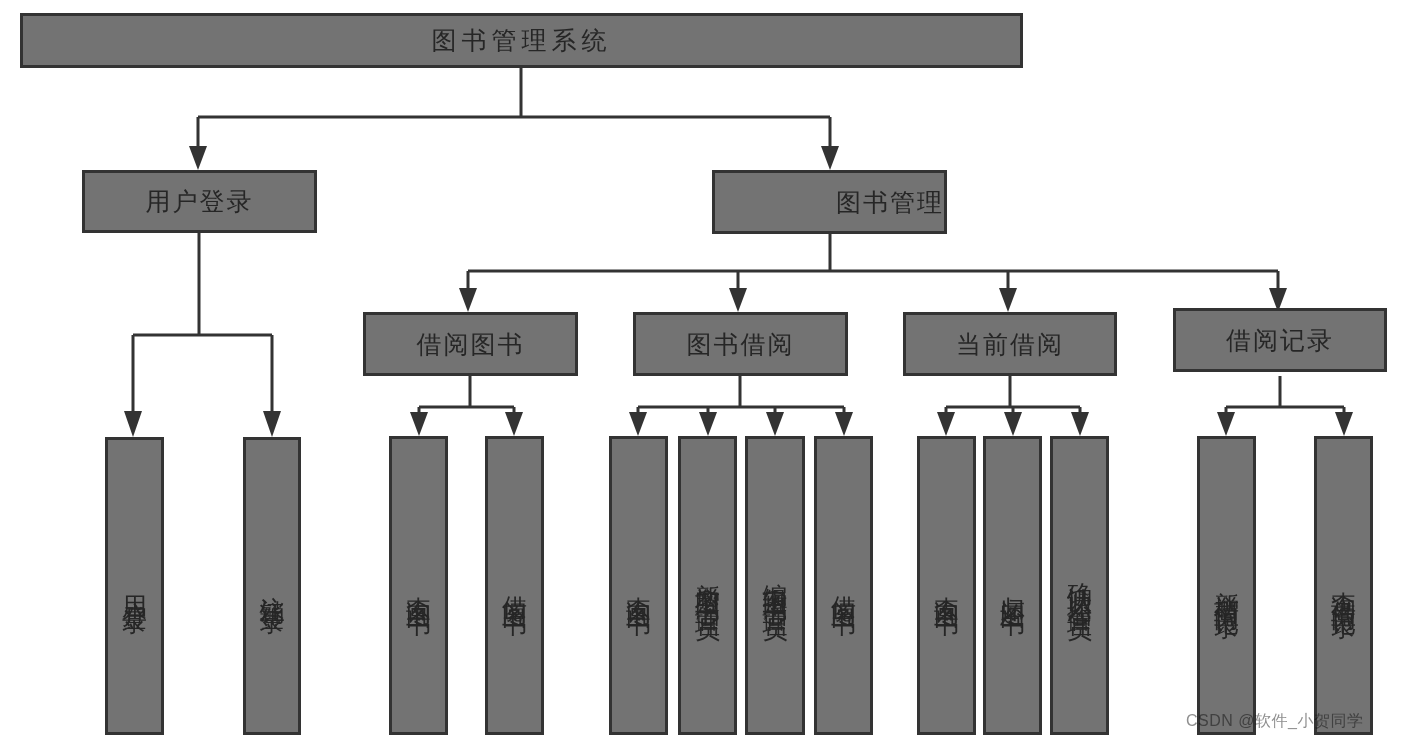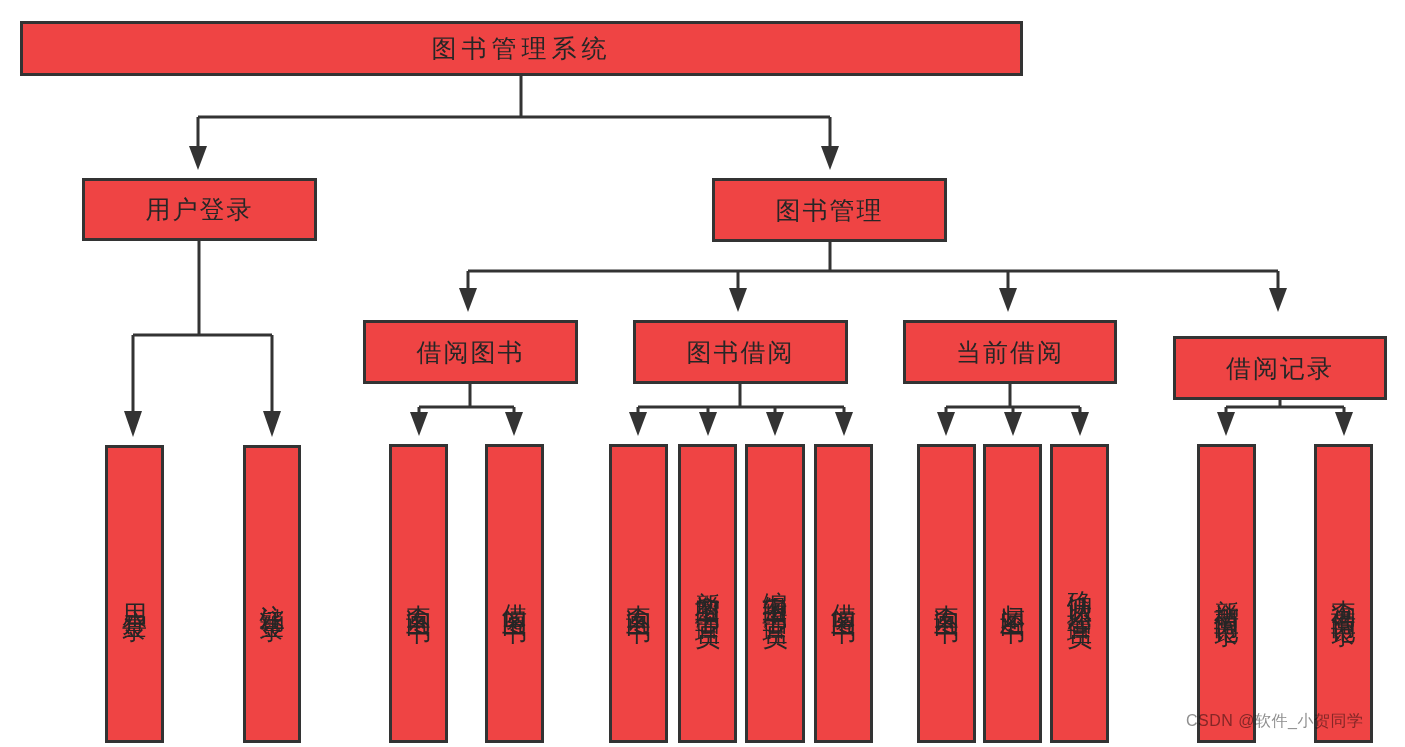--- a/index.html
+++ b/index.html
@@ -30,27 +30,26 @@
     stroke-width: 3;
     fill: none;
   }
   #connectors polygon {
     fill: var(--line-color);
     stroke: none;
   }
   .node {
     position: absolute;
     box-sizing: border-box;
-    background: #ef4444;
+    background: #737373;
     border: 3px solid var(--line-color);
     display: flex;
     align-items: center;
     justify-content: center;
     color: var(--text-color);
-    margin-top: 8px;
   }
   .node.h .label {
     font-size: 25px;
     letter-spacing: 2px;
     white-space: nowrap;
   }
   .node.root .label {
     letter-spacing: 5px;
   }
   .node.v .label {
@@ -127,34 +126,34 @@
     </g>
   </svg>
 
   <div class="node h root" style="left:20px; top:13px; width:1003px; height:55px;">
     <span class="label">图书管理系统</span>
   </div>
 
   <div class="node h" style="left:82px; top:170px; width:235px; height:63px;">
     <span class="label">用户登录</span>
   </div>
-  <div class="node h" style="left:712px; top:170px; width:235px; height:64px;">
+  <div class="node h" style="left:712px; top:170px; width:235px; height:64px;justify-content:flex-end;">
     <span class="label">图书管理</span>
   </div>
 
   <div class="node h" style="left:363px; top:312px; width:215px; height:64px;">
     <span class="label">借阅图书</span>
   </div>
   <div class="node h" style="left:633px; top:312px; width:215px; height:64px;">
     <span class="label">图书借阅</span>
   </div>
   <div class="node h" style="left:903px; top:312px; width:214px; height:64px;">
     <span class="label">当前借阅</span>
   </div>
-  <div class="node h" style="left:1173px; top:328px; width:214px; height:64px;">
+  <div class="node h" style="left:1173px; top:308px; width:214px; height:64px;">
     <span class="label">借阅记录</span>
   </div>
 
   <div class="node v" style="left:105px; top:437px; width:59px; height:298px;">
     <span class="label">用户登录</span>
   </div>
   <div class="node v" style="left:243px; top:437px; width:58px; height:298px;">
     <span class="label">注销登录</span>
   </div>
 

